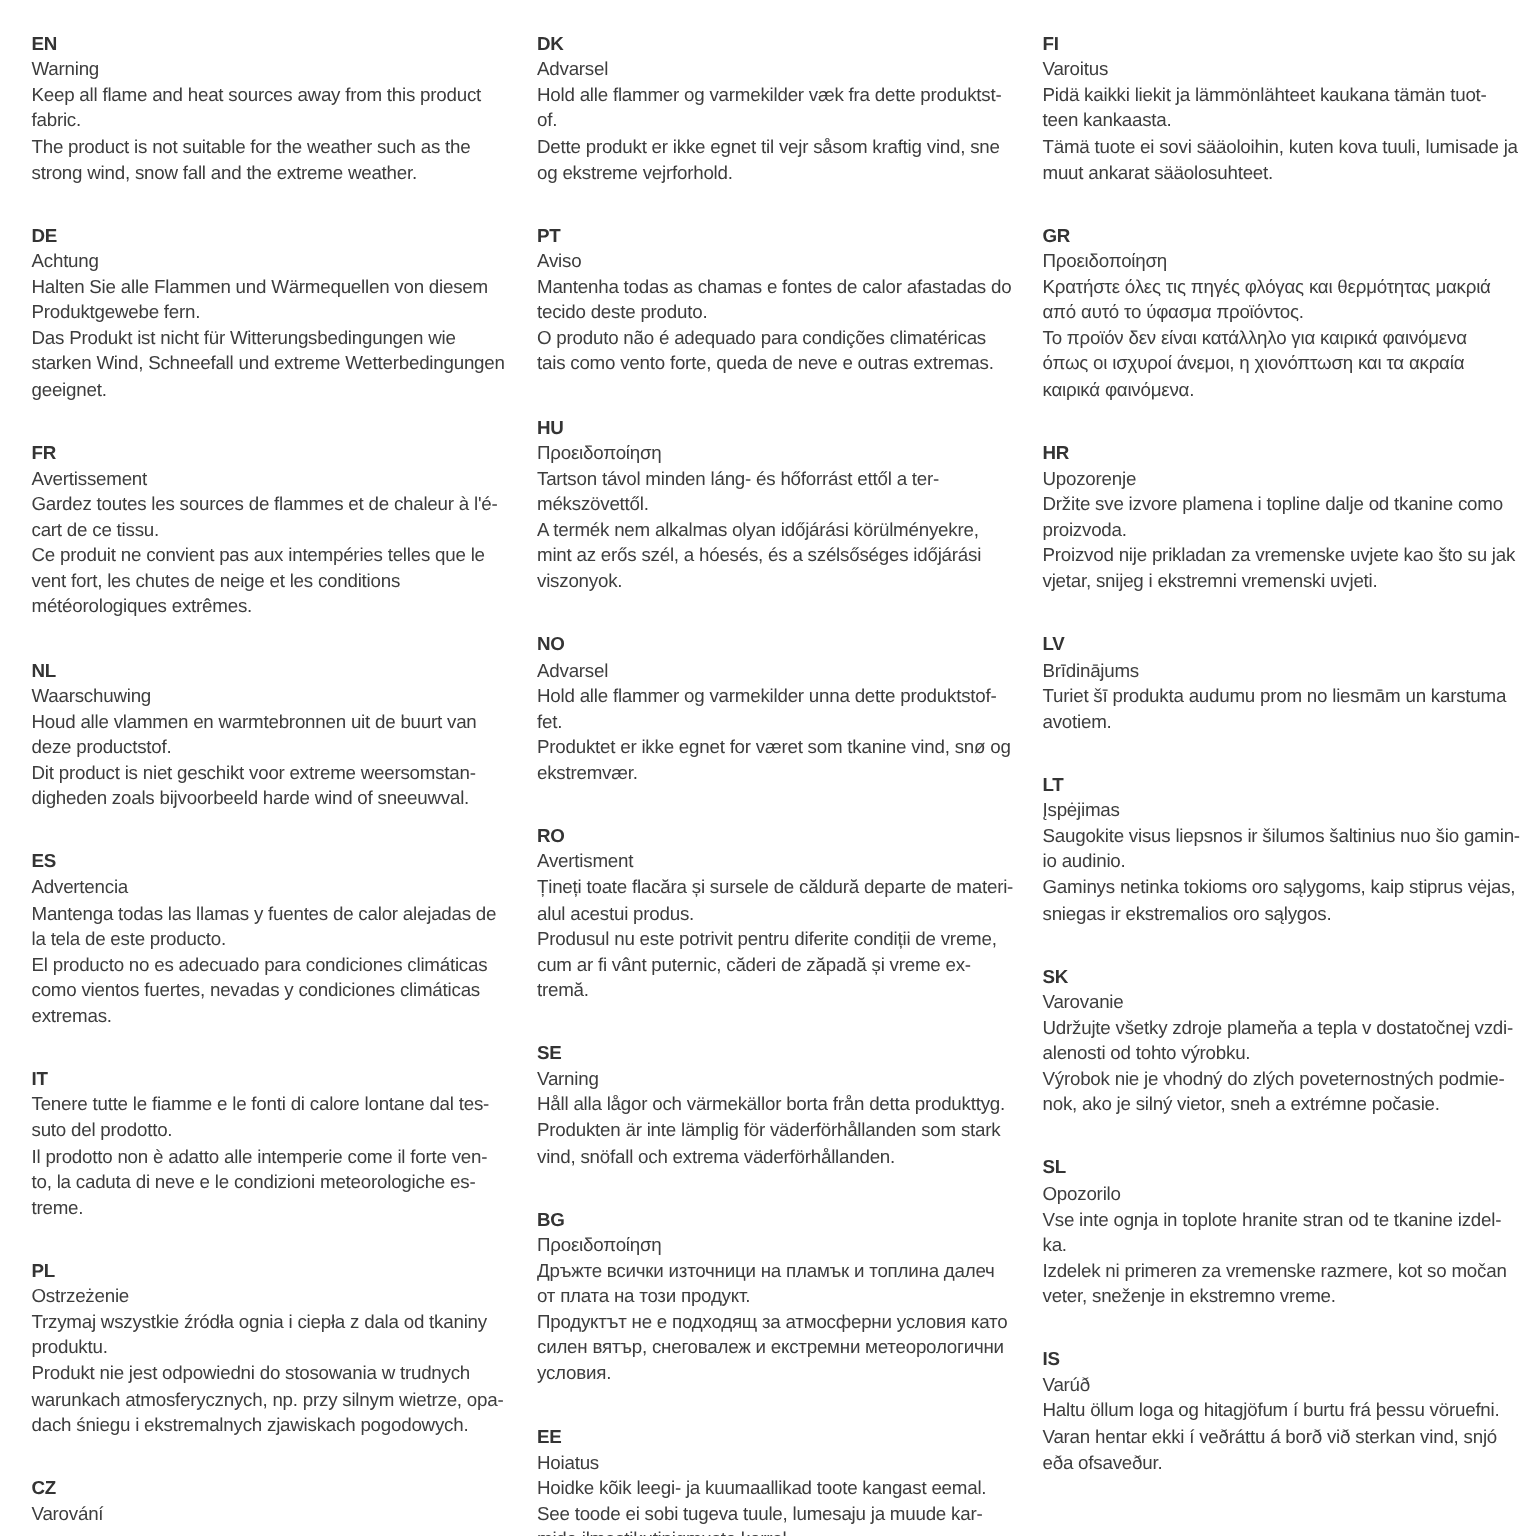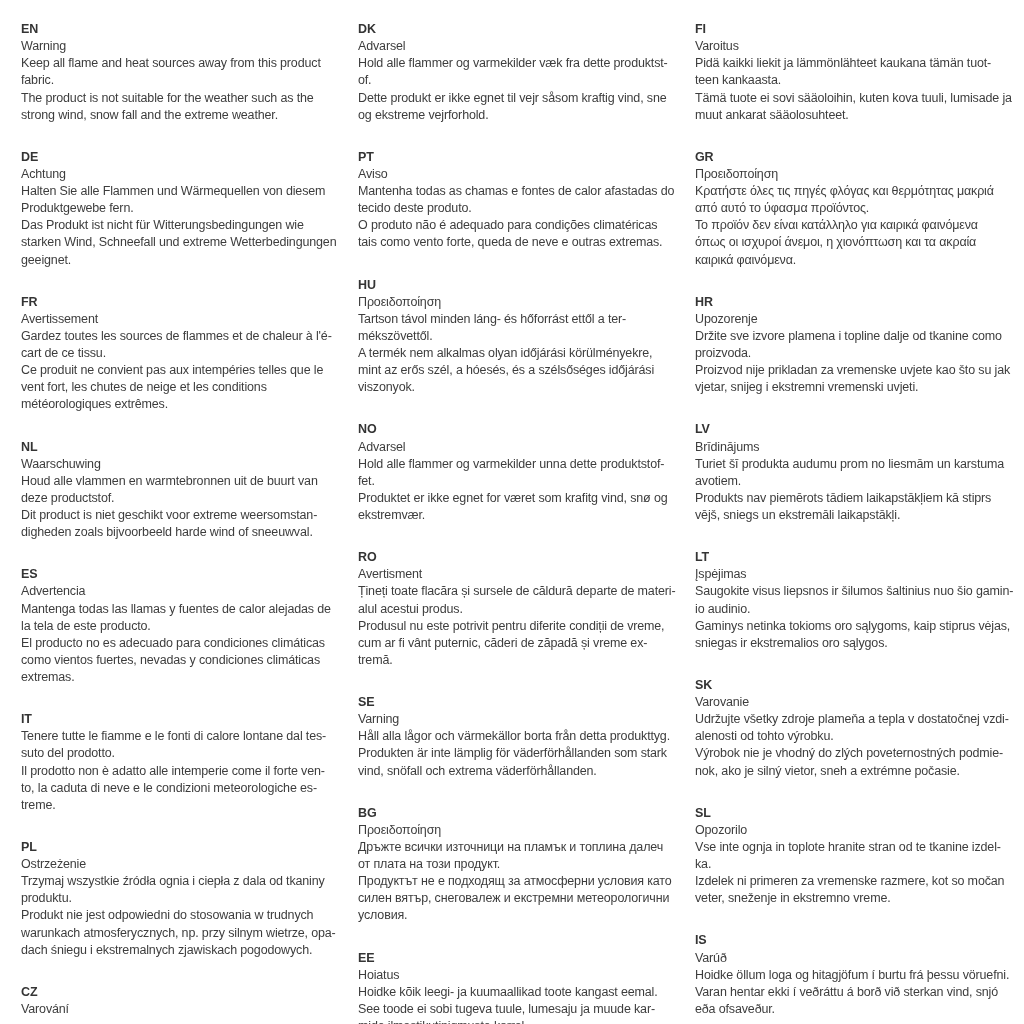--- a/index.html
+++ b/index.html
@@ -135,21 +135,21 @@
 mékszövettől.</div>
         <div class="para">A termék nem alkalmas olyan időjárási körülményekre,
 mint az erős szél, a hóesés, és a szélsőséges időjárási
 viszonyok.</div>
       </div>
       <div class="section">
         <div class="lang-code">NO</div>
         <div class="warning-title">Advarsel</div>
         <div class="para">Hold alle flammer og varmekilder unna dette produktstof-
 fet.</div>
-        <div class="para">Produktet er ikke egnet for været som krafitg vind, snø og
+        <div class="para">Produktet er ikke egnet for været som tkanine vind, snø og
 ekstremvær.</div>
       </div>
       <div class="section">
         <div class="lang-code">RO</div>
         <div class="warning-title">Avertisment</div>
         <div class="para">Țineți toate flacăra și sursele de căldură departe de materi-
 alul acestui produs.</div>
         <div class="para">Produsul nu este potrivit pentru diferite condiții de vreme,
 cum ar fi vânt puternic, căderi de zăpadă și vreme ex-
 tremă.</div>
@@ -202,22 +202,20 @@
         <div class="para">Držite sve izvore plamena i topline dalje od tkanine como
 proizvoda.</div>
         <div class="para">Proizvod nije prikladan za vremenske uvjete kao što su jak
 vjetar, snijeg i ekstremni vremenski uvjeti.</div>
       </div>
       <div class="section">
         <div class="lang-code">LV</div>
         <div class="warning-title">Brīdinājums</div>
         <div class="para">Turiet šī produkta audumu prom no liesmām un karstuma
 avotiem.</div>
-        <div class="para">Produkts nav piemērots tādiem laikapstākļiem kā stiprs
-vējš, sniegs un ekstremāli laikapstākļi.</div>
       </div>
       <div class="section">
         <div class="lang-code">LT</div>
         <div class="warning-title">Įspėjimas</div>
         <div class="para">Saugokite visus liepsnos ir šilumos šaltinius nuo šio gamin-
 io audinio.</div>
         <div class="para">Gaminys netinka tokioms oro sąlygoms, kaip stiprus vėjas,
 sniegas ir ekstremalios oro sąlygos.</div>
       </div>
       <div class="section">
@@ -232,18 +230,18 @@
         <div class="lang-code">SL</div>
         <div class="warning-title">Opozorilo</div>
         <div class="para">Vse inte ognja in toplote hranite stran od te tkanine izdel-
 ka.</div>
         <div class="para">Izdelek ni primeren za vremenske razmere, kot so močan
 veter, sneženje in ekstremno vreme.</div>
       </div>
       <div class="section">
         <div class="lang-code">IS</div>
         <div class="warning-title">Varúð</div>
-        <div class="para">Hoidke öllum loga og hitagjöfum í burtu frá þessu vöruefni.</div>
+        <div class="para">Haltu öllum loga og hitagjöfum í burtu frá þessu vöruefni.</div>
         <div class="para">Varan hentar ekki í veðráttu á borð við sterkan vind, snjó
 eða ofsaveður.</div>
       </div>
     </div>
 </div>
 
 </body></html>

